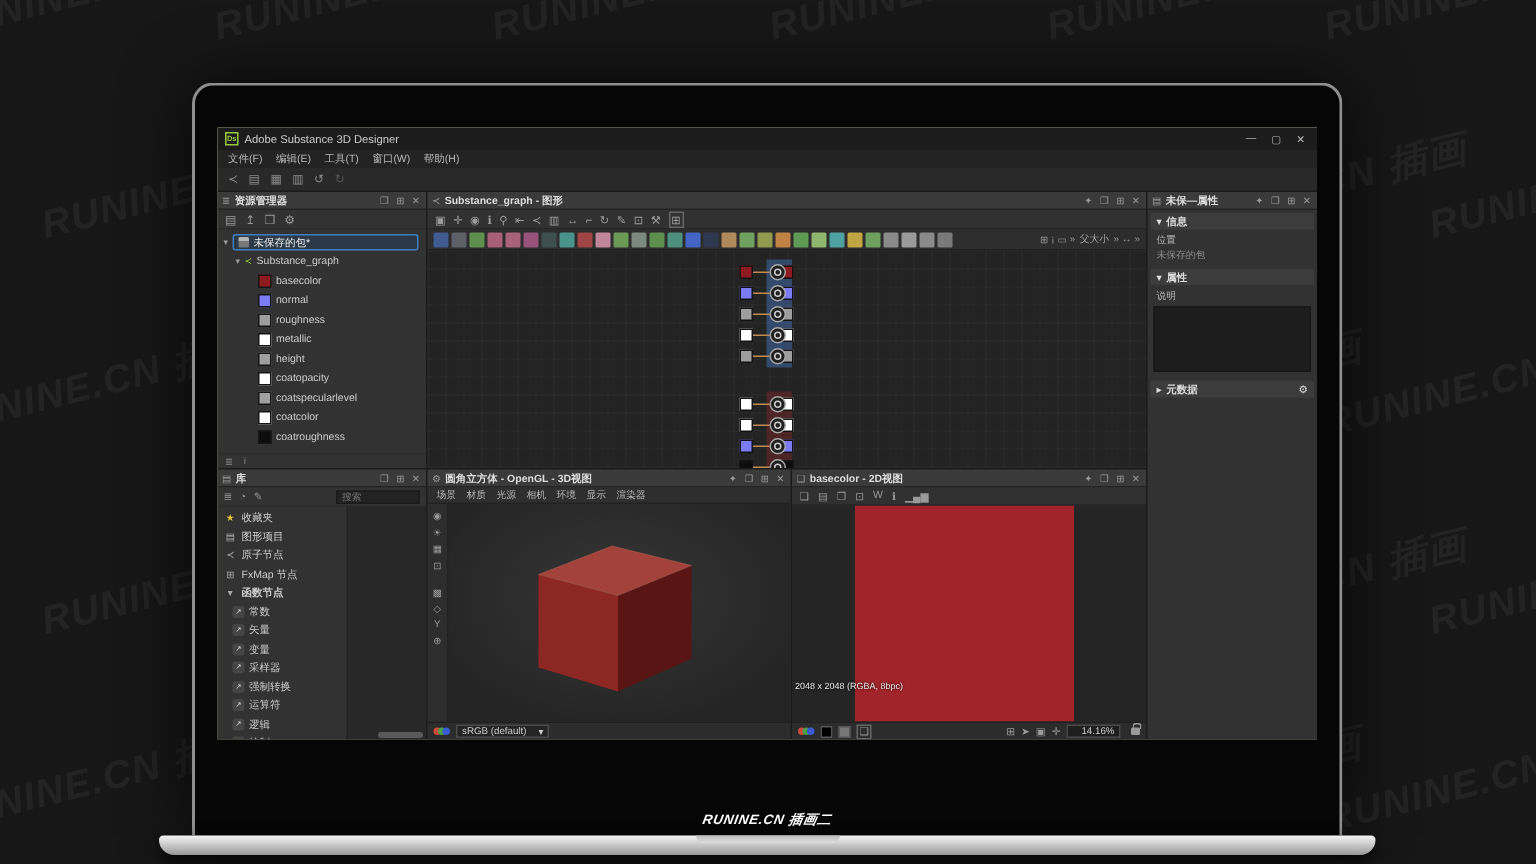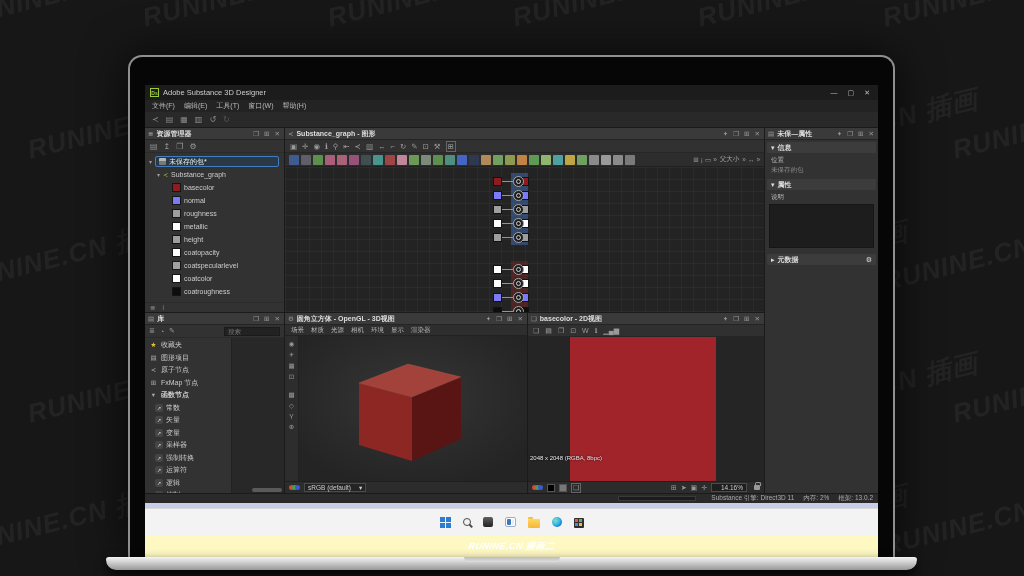--- a/index.html
+++ b/index.html
@@ -6,21 +6,21 @@
 body{background:#101010;font-family:"Liberation Sans","DejaVu Sans",sans-serif}
 .stage{position:relative;width:1024px;height:576px;background:#171717;overflow:hidden}
 
 .wm{position:absolute;inset:0;overflow:hidden}
 .wm span{position:absolute;font-style:italic;font-weight:bold;font-size:26px;letter-spacing:1px;color:rgba(255,255,255,.055);white-space:nowrap;transform:rotate(-14deg)}
 
 .lid{position:absolute;left:128px;top:55px;width:767px;height:502px;background:#060606;border:2px solid #8f8f8f;border-bottom:none;border-radius:14px 14px 0 0;box-shadow:0 0 45px rgba(0,0,0,.75)}
 .logo{position:absolute;left:0;right:0;bottom:4px;text-align:center;color:#fff;font-style:italic;font-weight:900;font-size:9px;letter-spacing:.5px;transform:skewX(-10deg)}
 .base{position:absolute;left:106px;top:557px;width:811px;height:13px;background:linear-gradient(#f4f4f4,#c2c2c2 55%,#979797);border-radius:3px 3px 11px 11px;box-shadow:0 5px 12px rgba(0,0,0,.8)}
 .notch{position:absolute;left:50%;top:0;transform:translateX(-50%);width:96px;height:5px;background:linear-gradient(#bdbdbd,#dedede);border-radius:0 0 7px 7px}
-.display{position:absolute;left:15px;top:28px;width:733px;height:478px;background:#fef9c3;overflow:hidden}
+.display{position:absolute;left:15px;top:28px;width:733px;height:408px;background:#fef9c3;overflow:hidden}
 
 .app{position:absolute;left:0;top:0;width:733px;height:418px;background:#2e2e2e;display:flex;flex-direction:column}
 .tbar{height:15px;background:#1c1c1c;display:flex;align-items:center;gap:4px;padding:0 5px}
 .appicon{width:9px;height:9px;border:1px solid #9aca3c;color:#9aca3c;font-size:5px;display:flex;align-items:center;justify-content:center;font-weight:bold}
 .ttext{font-size:7.5px;color:#ccc}
 .wbtns{margin-left:auto;display:flex;gap:10px;color:#bbb;font-size:7px;padding-right:3px}
 .mbar{height:12px;background:#232323;display:flex;align-items:center;gap:9px;padding:0 7px;font-size:7px;color:#b8b8b8}
 .qbar{height:16px;background:#292929;display:flex;align-items:center;gap:7px;padding:0 7px;font-size:8px;color:#8d8d8d;border-bottom:1px solid #1a1a1a}
 .qbar .dim{color:#555}
 .main{flex:1;position:relative;background:#1a1a1a}

